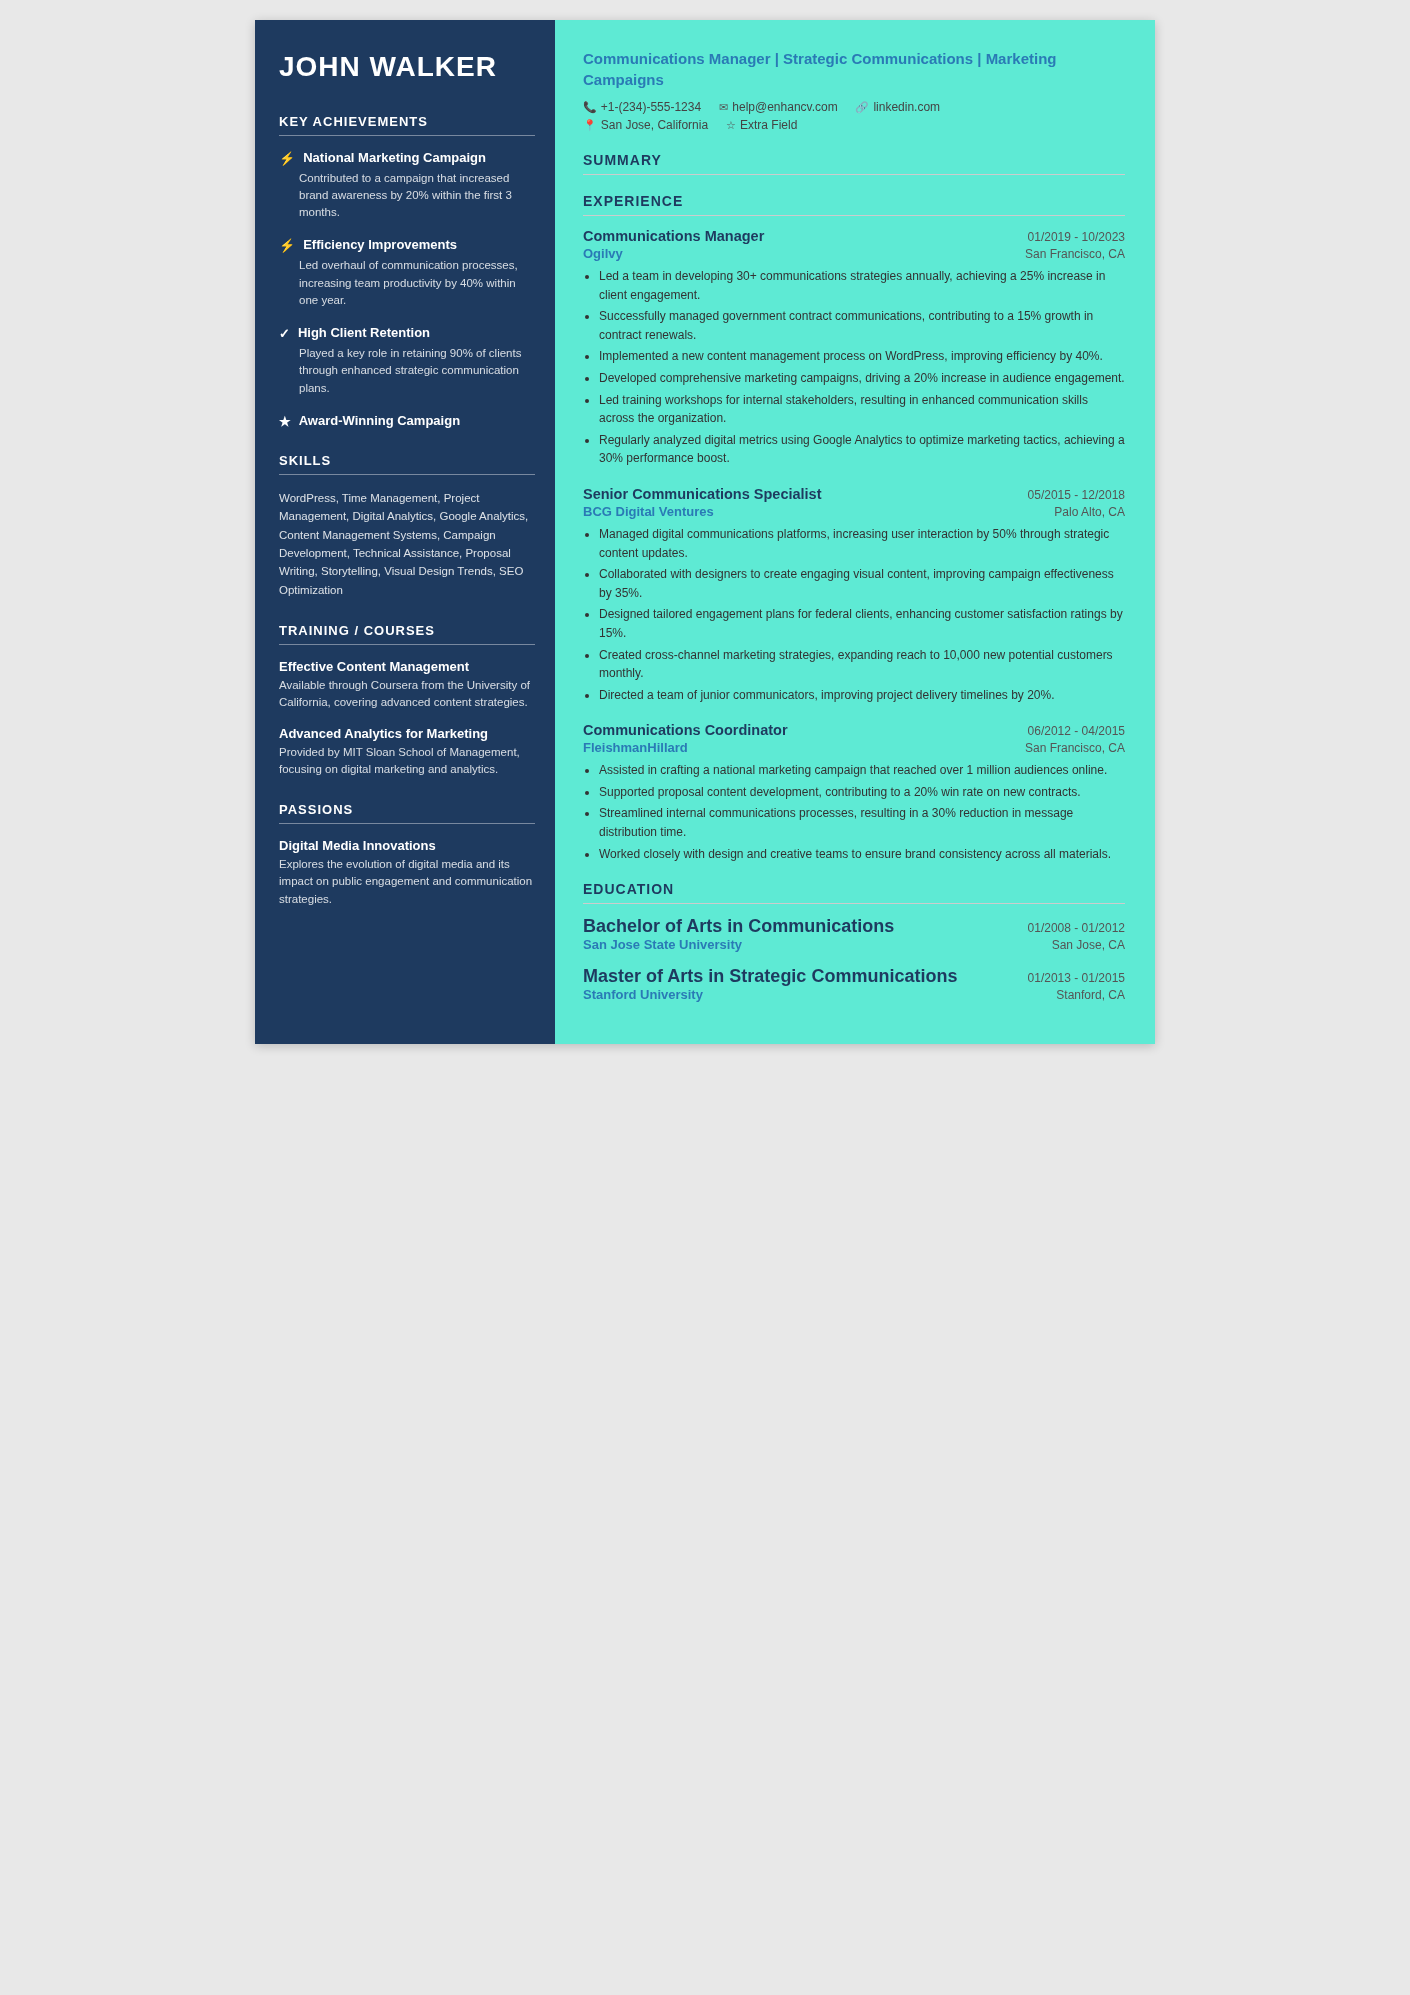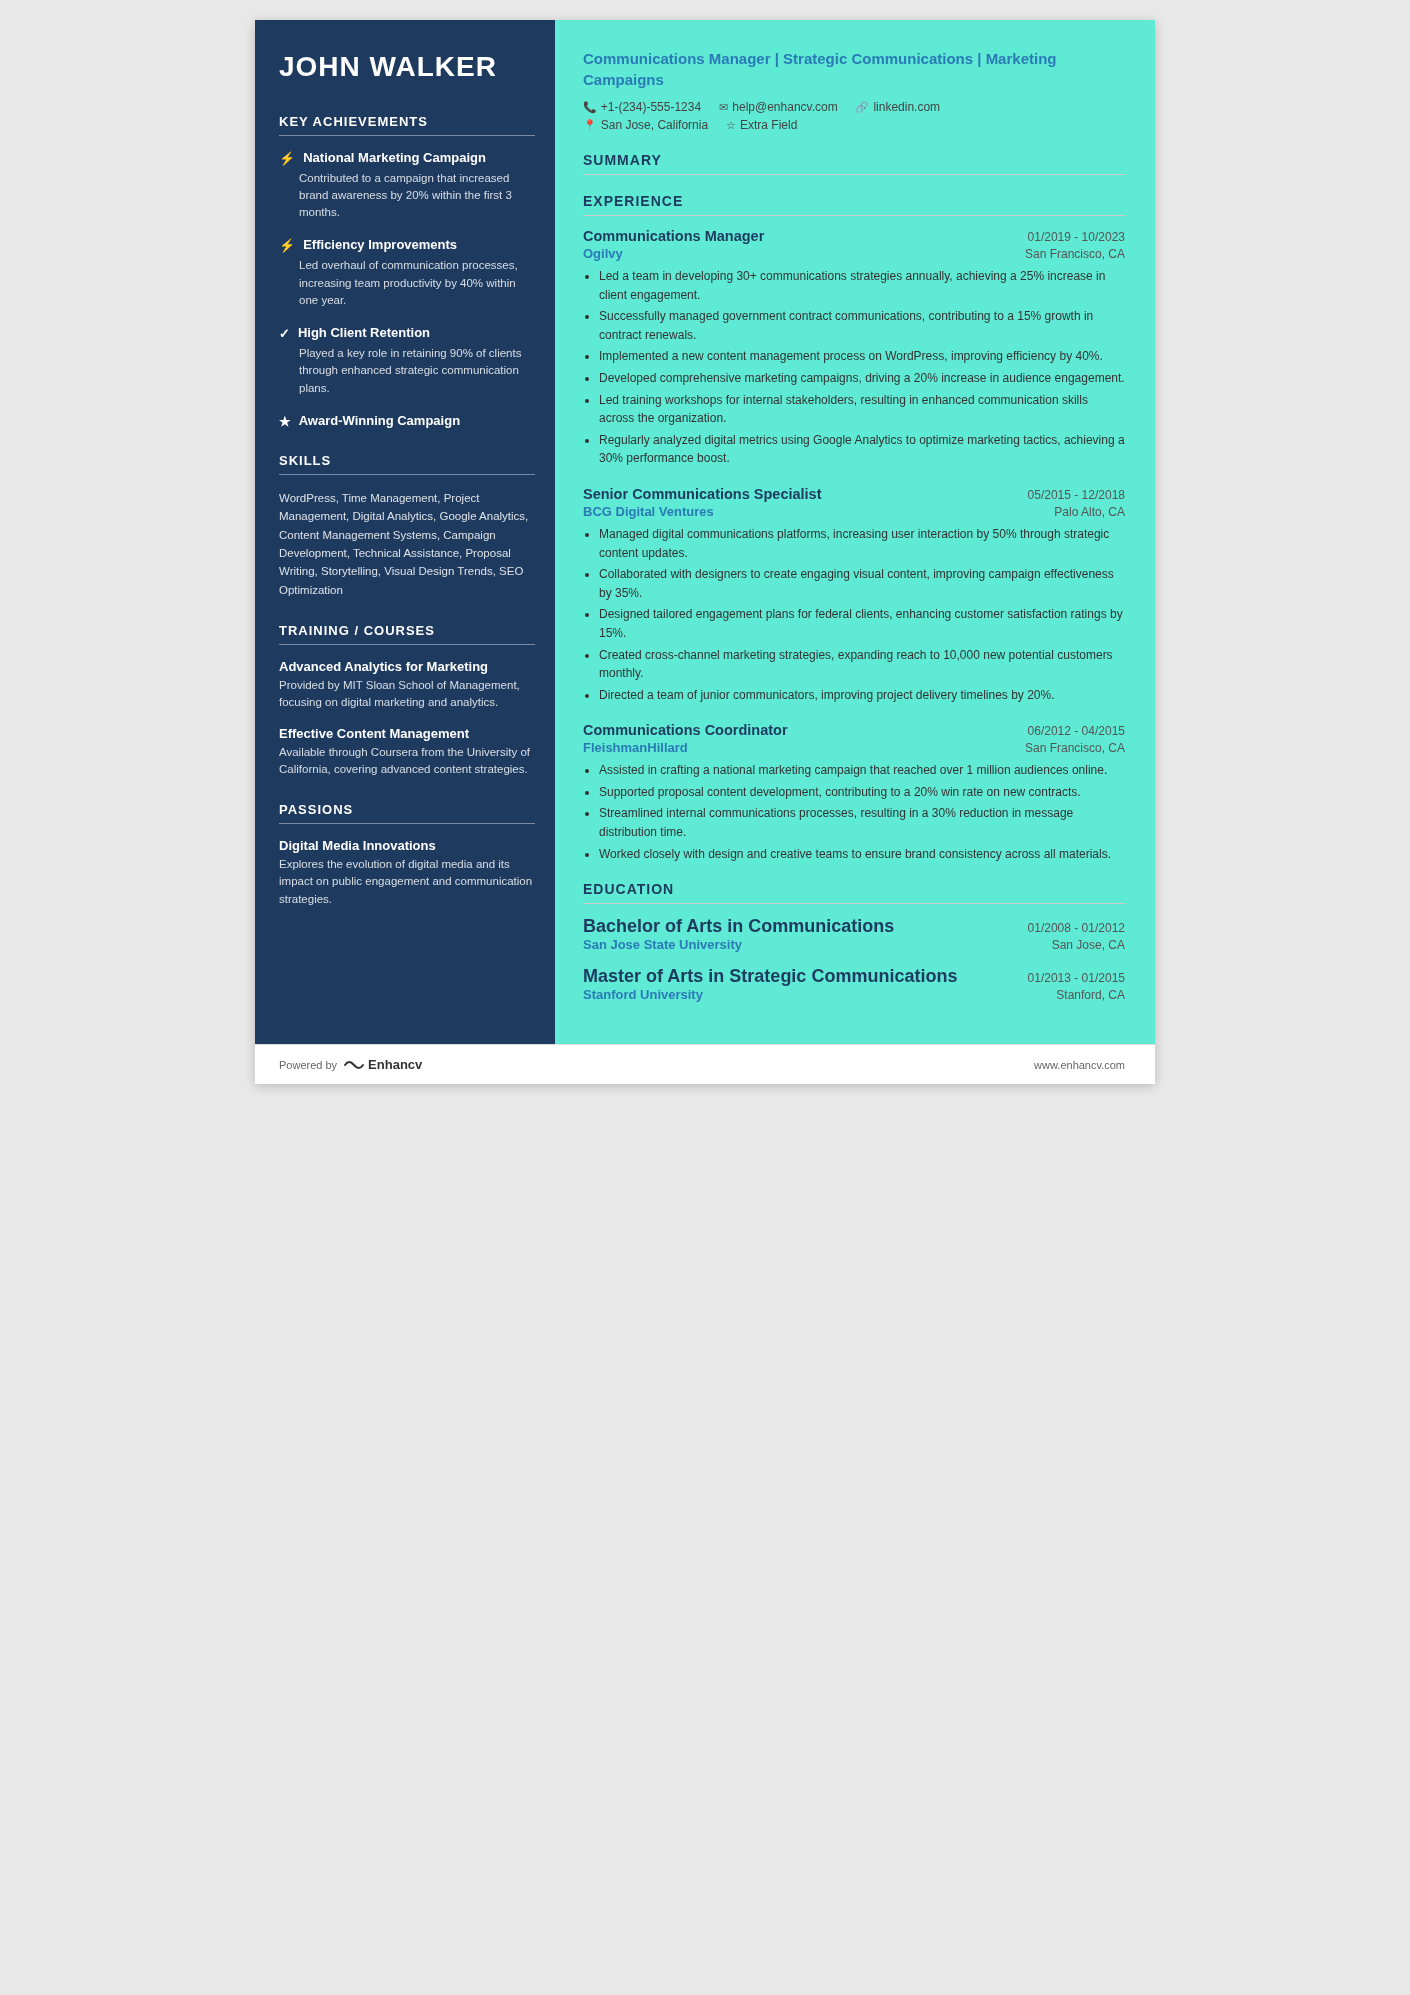--- a/index.html
+++ b/index.html
@@ -306,26 +306,26 @@
       </div>
 
       <div class="sidebar-section-title">SKILLS</div>
       <hr class="sidebar-divider">
       <div class="skills-text">WordPress, Time Management, Project Management, Digital Analytics, Google Analytics, Content Management Systems, Campaign Development, Technical Assistance, Proposal Writing, Storytelling, Visual Design Trends, SEO Optimization</div>
 
       <div class="sidebar-section-title">TRAINING / COURSES</div>
       <hr class="sidebar-divider">
 
       <div class="training-item">
+        <div class="training-title">Effective Content Management</div>
+        <div class="training-desc">Available through Coursera from the University of California, covering advanced content strategies.</div>
+      </div>
+      <div class="training-item">
         <div class="training-title">Advanced Analytics for Marketing</div>
         <div class="training-desc">Provided by MIT Sloan School of Management, focusing on digital marketing and analytics.</div>
-      </div>
-      <div class="training-item">
-        <div class="training-title">Effective Content Management</div>
-        <div class="training-desc">Available through Coursera from the University of California, covering advanced content strategies.</div>
       </div>
 
       <div class="sidebar-section-title">PASSIONS</div>
       <hr class="sidebar-divider">
 
       <div class="training-item">
         <div class="passion-title">Digital Media Innovations</div>
         <div class="passion-desc">Explores the evolution of digital media and its impact on public engagement and communication strategies.</div>
       </div>
     </div>
@@ -440,25 +440,13 @@
           <span class="edu-dates">01/2013 - 01/2015</span>
         </div>
         <div class="edu-subheader">
           <span class="edu-school">Stanford University</span>
           <span class="edu-location">Stanford, CA</span>
         </div>
       </div>
     </div>
   </div>
 
-  <div class="footer">
-    <div class="footer-left">
-      <span>Powered by</span>
-      <span class="enhancv-logo">
-        <svg width="22" height="14" viewBox="0 0 22 14" fill="none" xmlns="http://www.w3.org/2000/svg">
-          <path d="M2 7 Q6 1 11 7 Q16 13 20 7" stroke="#333" stroke-width="2" fill="none" stroke-linecap="round"></path>
-        </svg>
-        <span class="footer-logo">Enhancv</span>
-      </span>
-    </div>
-    <div class="footer-right">www.enhancv.com</div>
-  </div>
 </div>
 
 </body></html>

